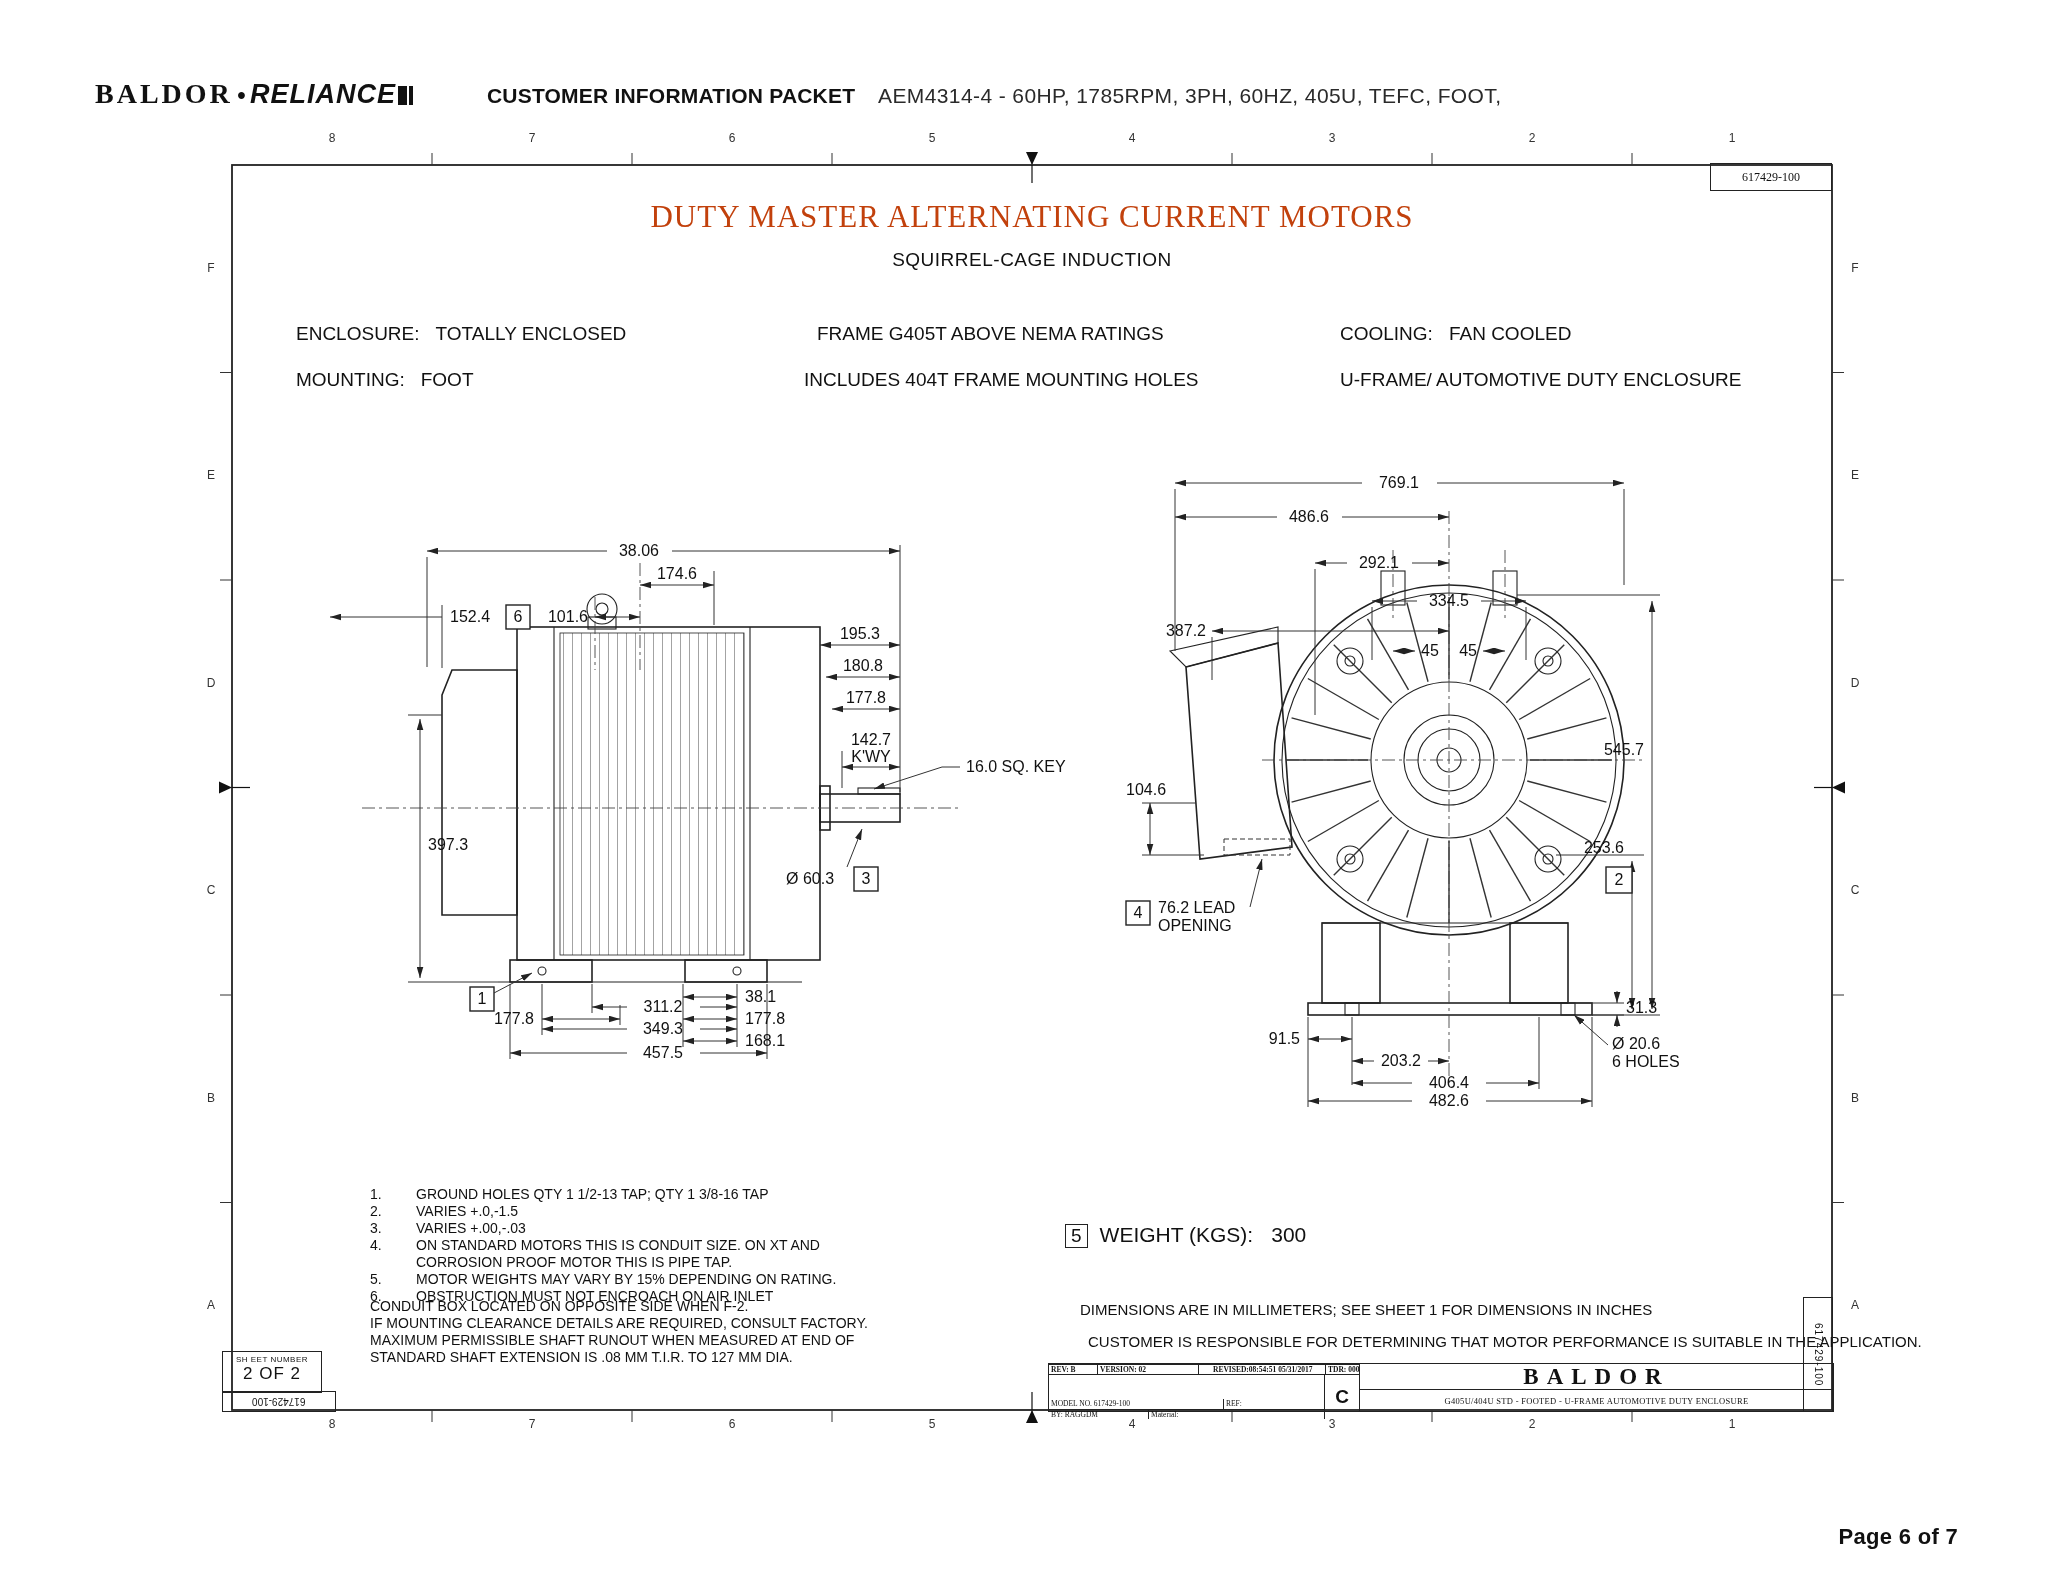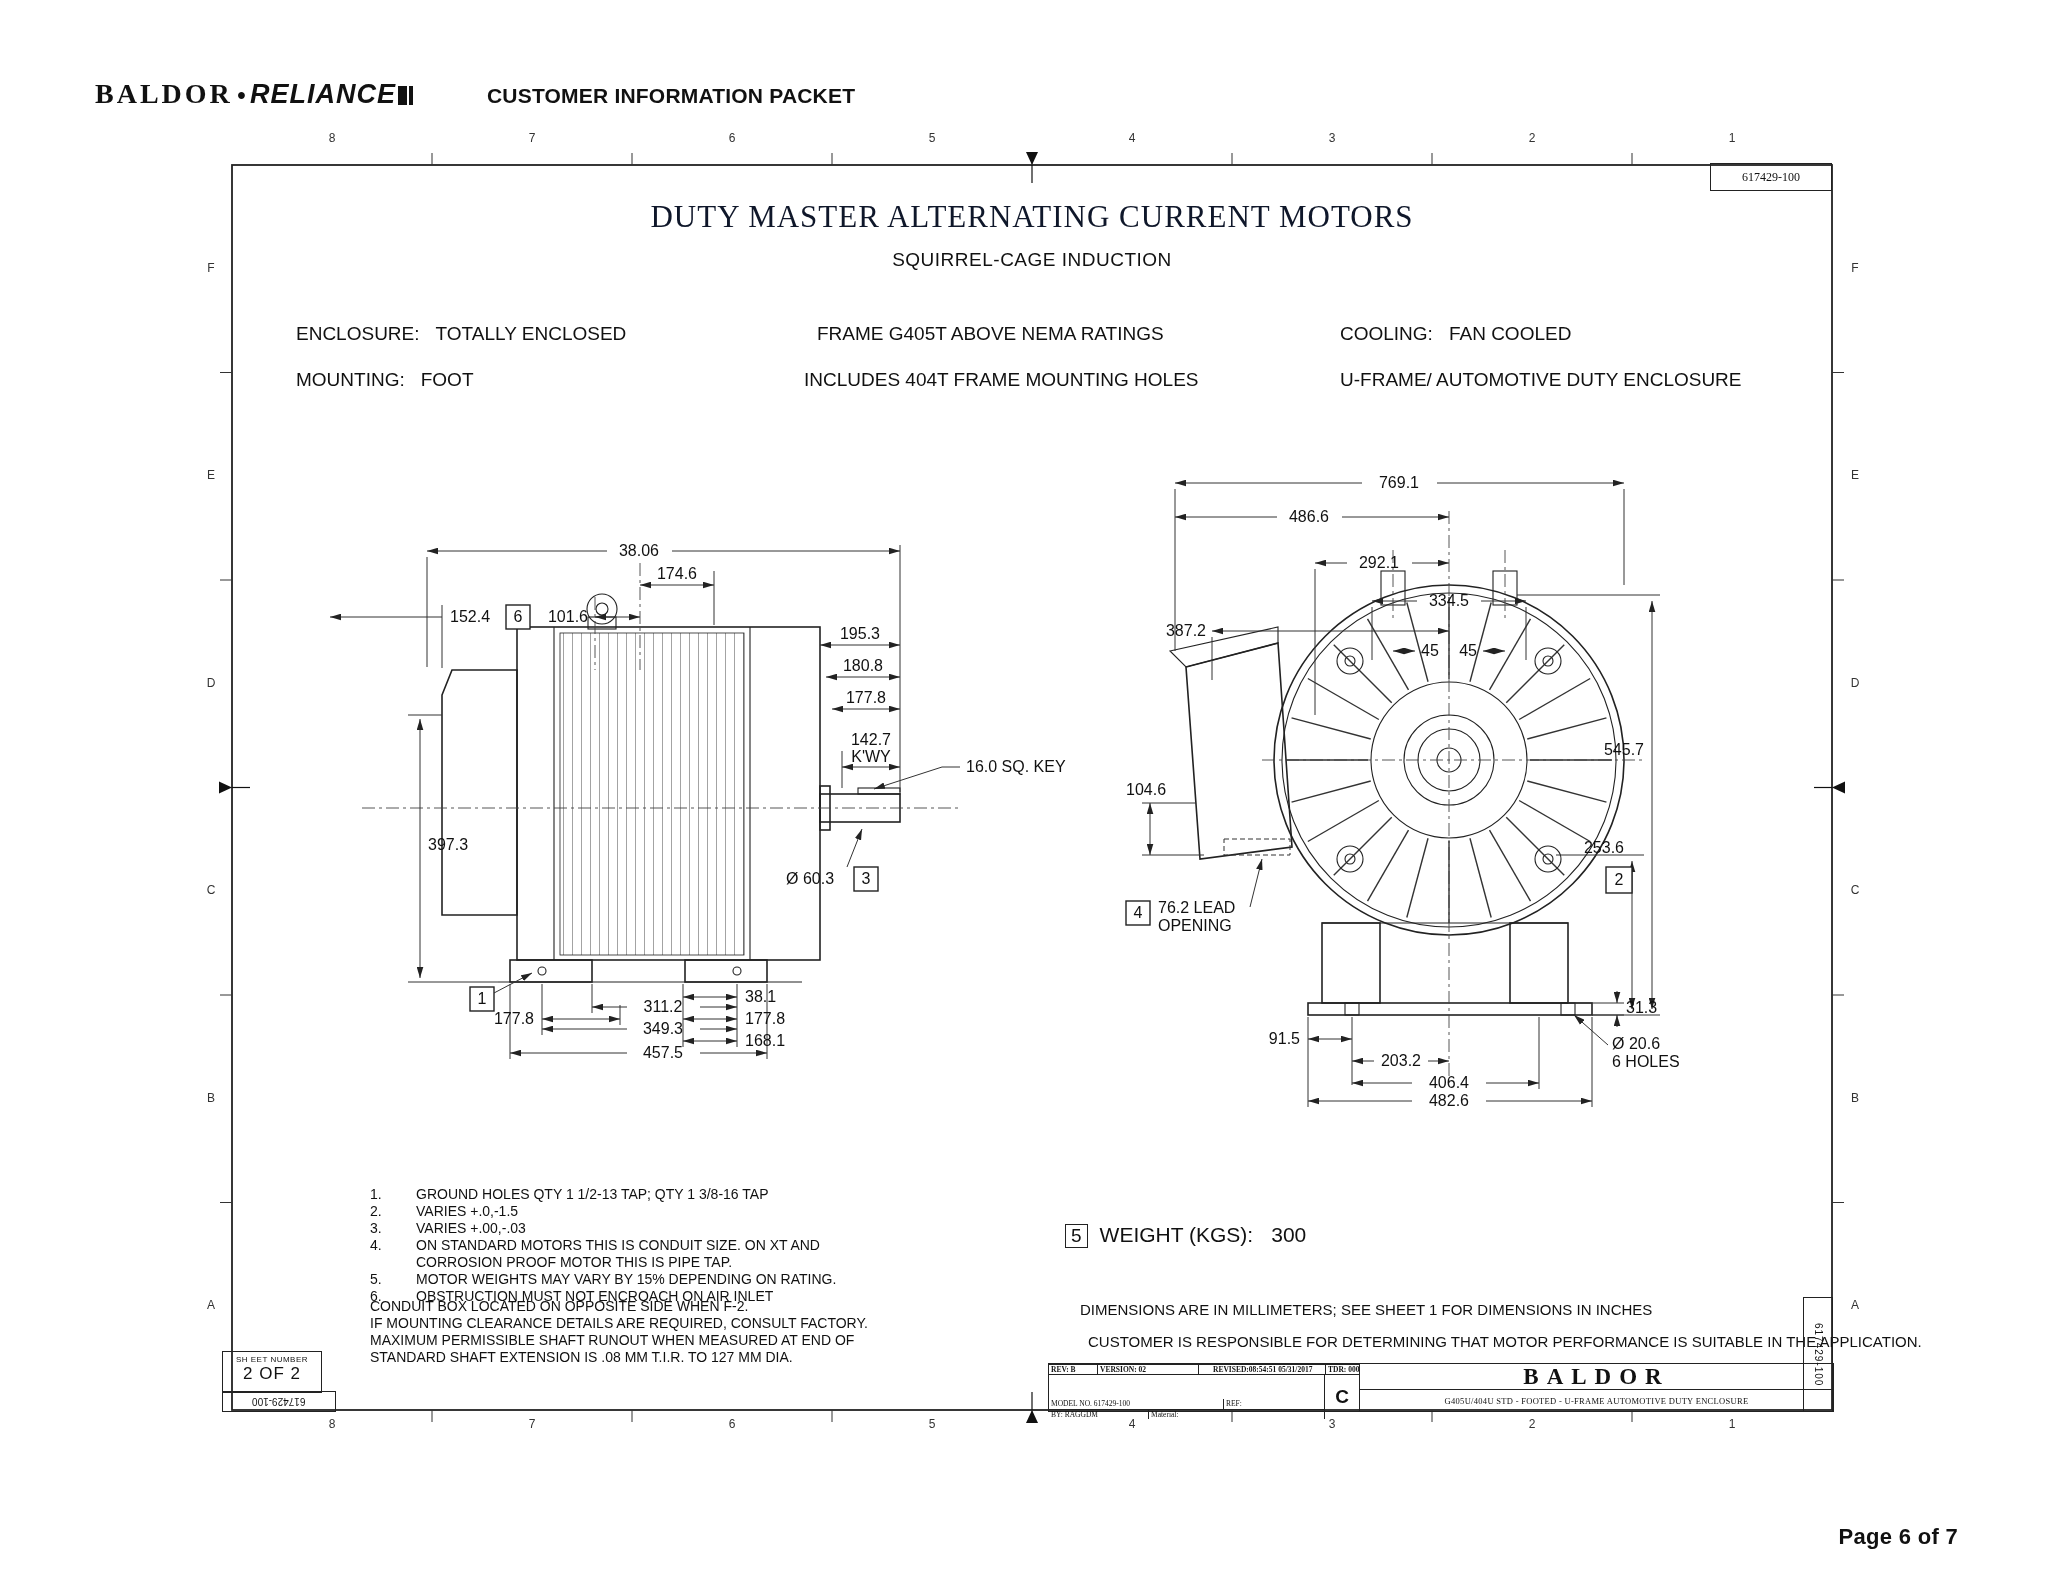--- a/index.html
+++ b/index.html
@@ -13,21 +13,21 @@
              background:linear-gradient(90deg,#111 0 58%,#fff 58% 72%,#111 72% 100%);}
   #hdr-packet{font-weight:bold;font-size:21px;letter-spacing:0.2px;}
   #hdr-spec{font-size:21px;color:#2a2a2a;letter-spacing:0.4px;}
   
   #sheet{left:232px;top:165px;width:1600px;height:1245px;}
   .zl{position:absolute;width:28px;text-align:center;font-size:12px;color:#333;}
   .zlr{position:absolute;width:22px;text-align:center;font-size:12px;color:#333;}
   #docbox-tr{left:1478px;top:-2px;width:120px;height:26px;border:1.5px solid #222;
              font-family:"Liberation Serif",serif;font-size:12px;display:flex;align-items:center;justify-content:center;}
   #sheet-title{left:0;top:34px;width:100%;text-align:center;font-family:"Liberation Serif",serif;
-               font-size:31px;letter-spacing:1px;color:#0f172a;}
+               font-size:31px;letter-spacing:1px;color:#c2410c;}
   #sheet-subtitle{left:0;top:84px;width:100%;text-align:center;font-size:19px;letter-spacing:0.5px;}
   .spec{font-size:19px;white-space:nowrap;}
   .spec .lab{margin-right:16px;}
   
   #notes{left:138px;top:1021px;font-size:14px;line-height:17px;}
   .nrow{display:flex;}
   .nrow .n{width:46px;flex:none;}
   .nind{margin-left:46px;}
   #notes-para{left:138px;top:1133px;font-size:14px;line-height:17px;}
   
@@ -83,20 +83,21 @@
 <body>
 
 <div id="page">
 
   <div class="abs" style="left:95px;top:78px;white-space:nowrap;">
     <span id="hdr-baldor">BALDOR</span>
     <span style="font-weight:bold;font-size:24px;">•</span>
     <span id="hdr-rel">RELIANCE</span><span class="logo-mark"></span>
   </div>
   <div class="abs" id="hdr-packet" style="left:487px;top:84px;">CUSTOMER INFORMATION PACKET</div>
+  <div class="abs" id="hdr-spec" style="left:878px;top:84px;">AEM4314-4 - 60HP, 1785RPM, 3PH, 60HZ, 405U, TEFC, FOOT,</div>
 
   <div class="abs" id="sheet">
 
     <svg style="left:-16px;top:-16px;" width="1632" height="1277" viewBox="0 0 1632 1277">
       <rect x="16" y="16" width="1600" height="1245" fill="none" stroke="#222" stroke-width="1.8"></rect>
       <path class="tl" d="M216,16V4 M416,16V4 M616,16V4 M816,16V4 M1016,16V4 M1216,16V4 M1416,16V4"></path>
       <path class="tl" d="M216,1261v12 M416,1261v12 M616,1261v12 M816,1261v12 M1016,1261v12 M1216,1261v12 M1416,1261v12"></path>
       <path class="tl" d="M16,223.5H4 M16,431H4 M16,638.5H4 M16,846H4 M16,1053.5H4"></path>
       <path class="tl" d="M1616,223.5h12 M1616,431h12 M1616,638.5h12 M1616,846h12 M1616,1053.5h12"></path>
       <g fill="#111">

